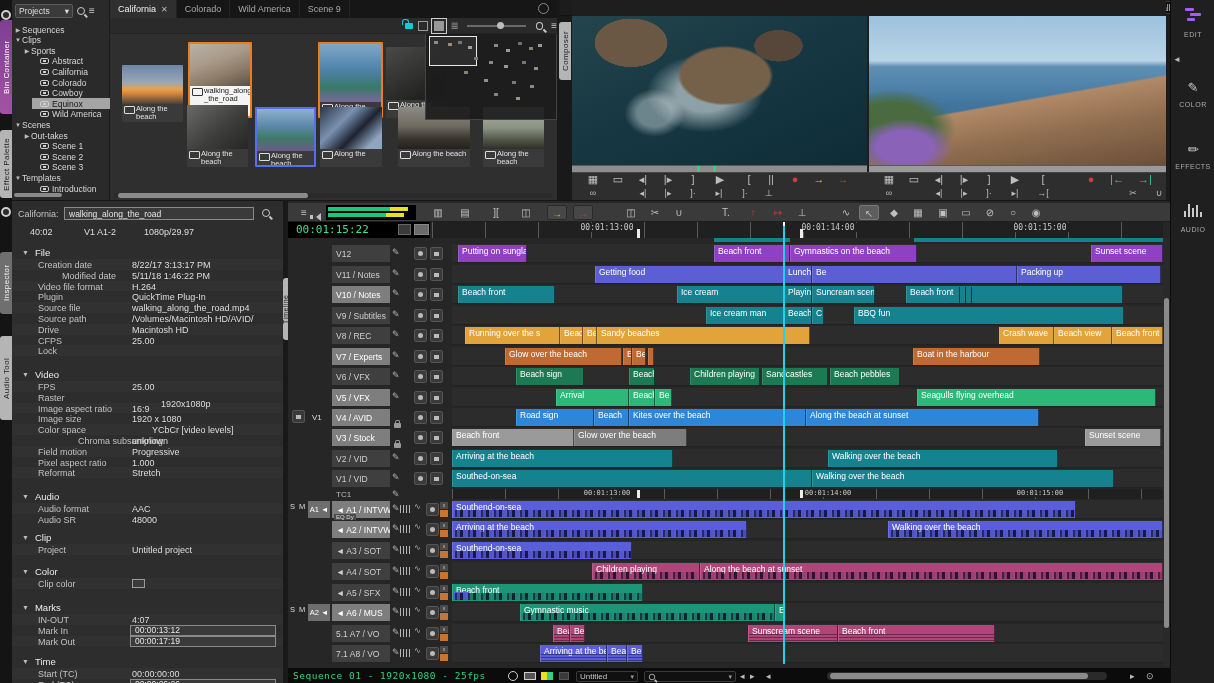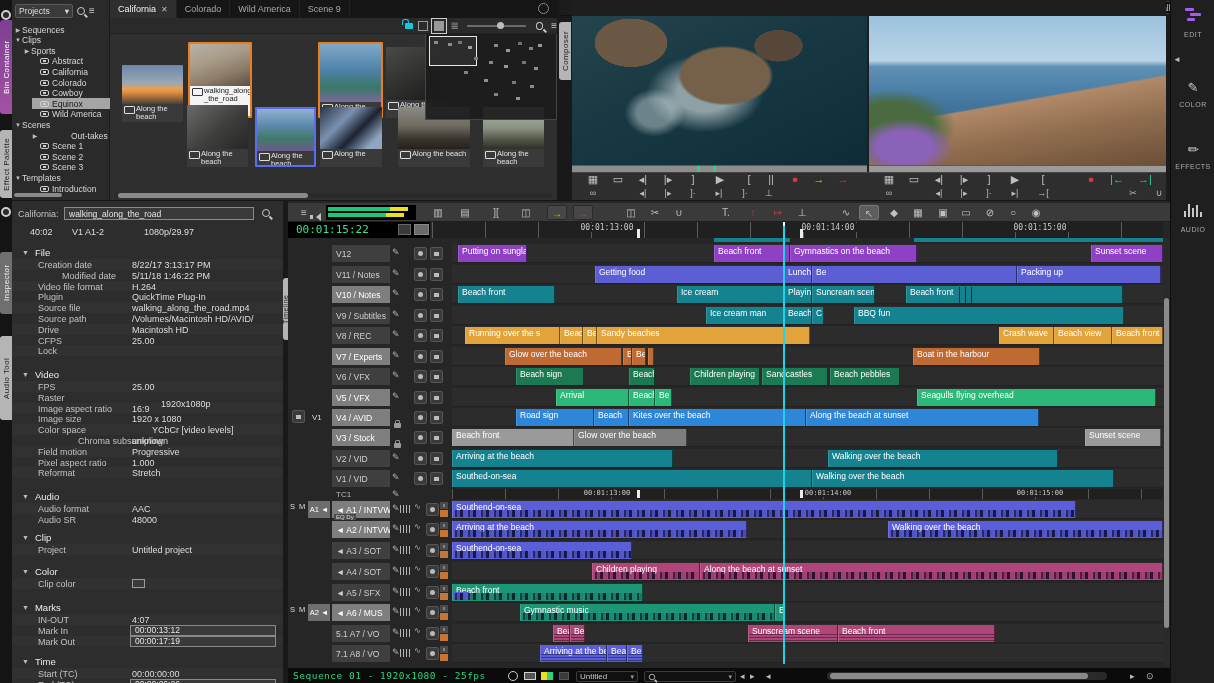--- a/index.html
+++ b/index.html
@@ -203,21 +203,21 @@
     </div>
     <div class="titem" style="left: 20px; top: 108.8px;">
       <div class="arr"></div>
       <div class="clipico"></div>
       <div>Wild America</div>
     </div>
     <div class="titem" style="left: 2px; top: 119.4px;">
       <div class="arr">▼</div>
       <div>Scenes</div>
     </div>
-    <div class="titem" style="left: 19px; top: 130px; gap: 32px;">
+    <div class="titem" style="left: 11px; top: 130px;">
       <div class="arr">▶</div>
       <div>Out-takes</div>
     </div>
     <div class="titem" style="left: 20px; top: 140.6px;">
       <div class="arr"></div>
       <div class="clipico"></div>
       <div>Scene 1</div>
     </div>
     <div class="titem" style="left: 20px; top: 151.2px;">
       <div class="arr"></div>
@@ -323,21 +323,21 @@
     <div style="position: absolute; right: 50px; top: 4px; width: 11px; height: 8px; border: 1px solid rgb(170, 170, 170); background: repeating-linear-gradient(90deg, rgb(170, 170, 170) 0px, rgb(170, 170, 170) 2px, transparent 2px, transparent 4px);"></div>
   </div>
 <div class="abs" id="composer"></div>
 <div class="monitor" id="mon-left"></div>
 <div class="monitor" id="mon-right"></div>
 <div class="abs" id="inspector">
     <div class="ilabel" style="left: 6px; top: 8px;">California:</div>
     <div class="iinput" style="left: 52px; top: 6px; width: 190px; height: 13px;">walking_along_the_road</div>
     <div class="mag" style="position: absolute; left: 250px; top: 8px;"></div>
     <div class="ival" style="left: 18px; top: 26px;">40:02</div>
-    <div class="ival" style="left: 60px; top: 26px;">V1 A1-2</div>
+    <div class="ival" style="left: 72px; top: 26px;">V1 A1-2</div>
     <div class="ival" style="left: 132px; top: 26px;">1080p/29.97</div>
     <div class="isechead" style="left: 10px; top: 46px;"><div class="tri">▼</div>File</div>
     <div class="izebra" style="top: 58px;"></div>
     <div class="ilabel" style="left: 26px; top: 59px;">Creation date</div>
     <div class="ival" style="left: 120px; top: 59px;">8/22/17    3:13:17 PM</div>
     <div class="ilabel" style="left: 26px; top: 69.8px; margin-left: 24px;">Modified date</div>
     <div class="ival" style="left: 120px; top: 69.8px;">5/11/18    1:46:22 PM</div>
     <div class="izebra" style="top: 79.6px;"></div>
     <div class="ilabel" style="left: 26px; top: 80.6px;">Video file format</div>
     <div class="ival" style="left: 120px; top: 80.6px;">H.264</div>

